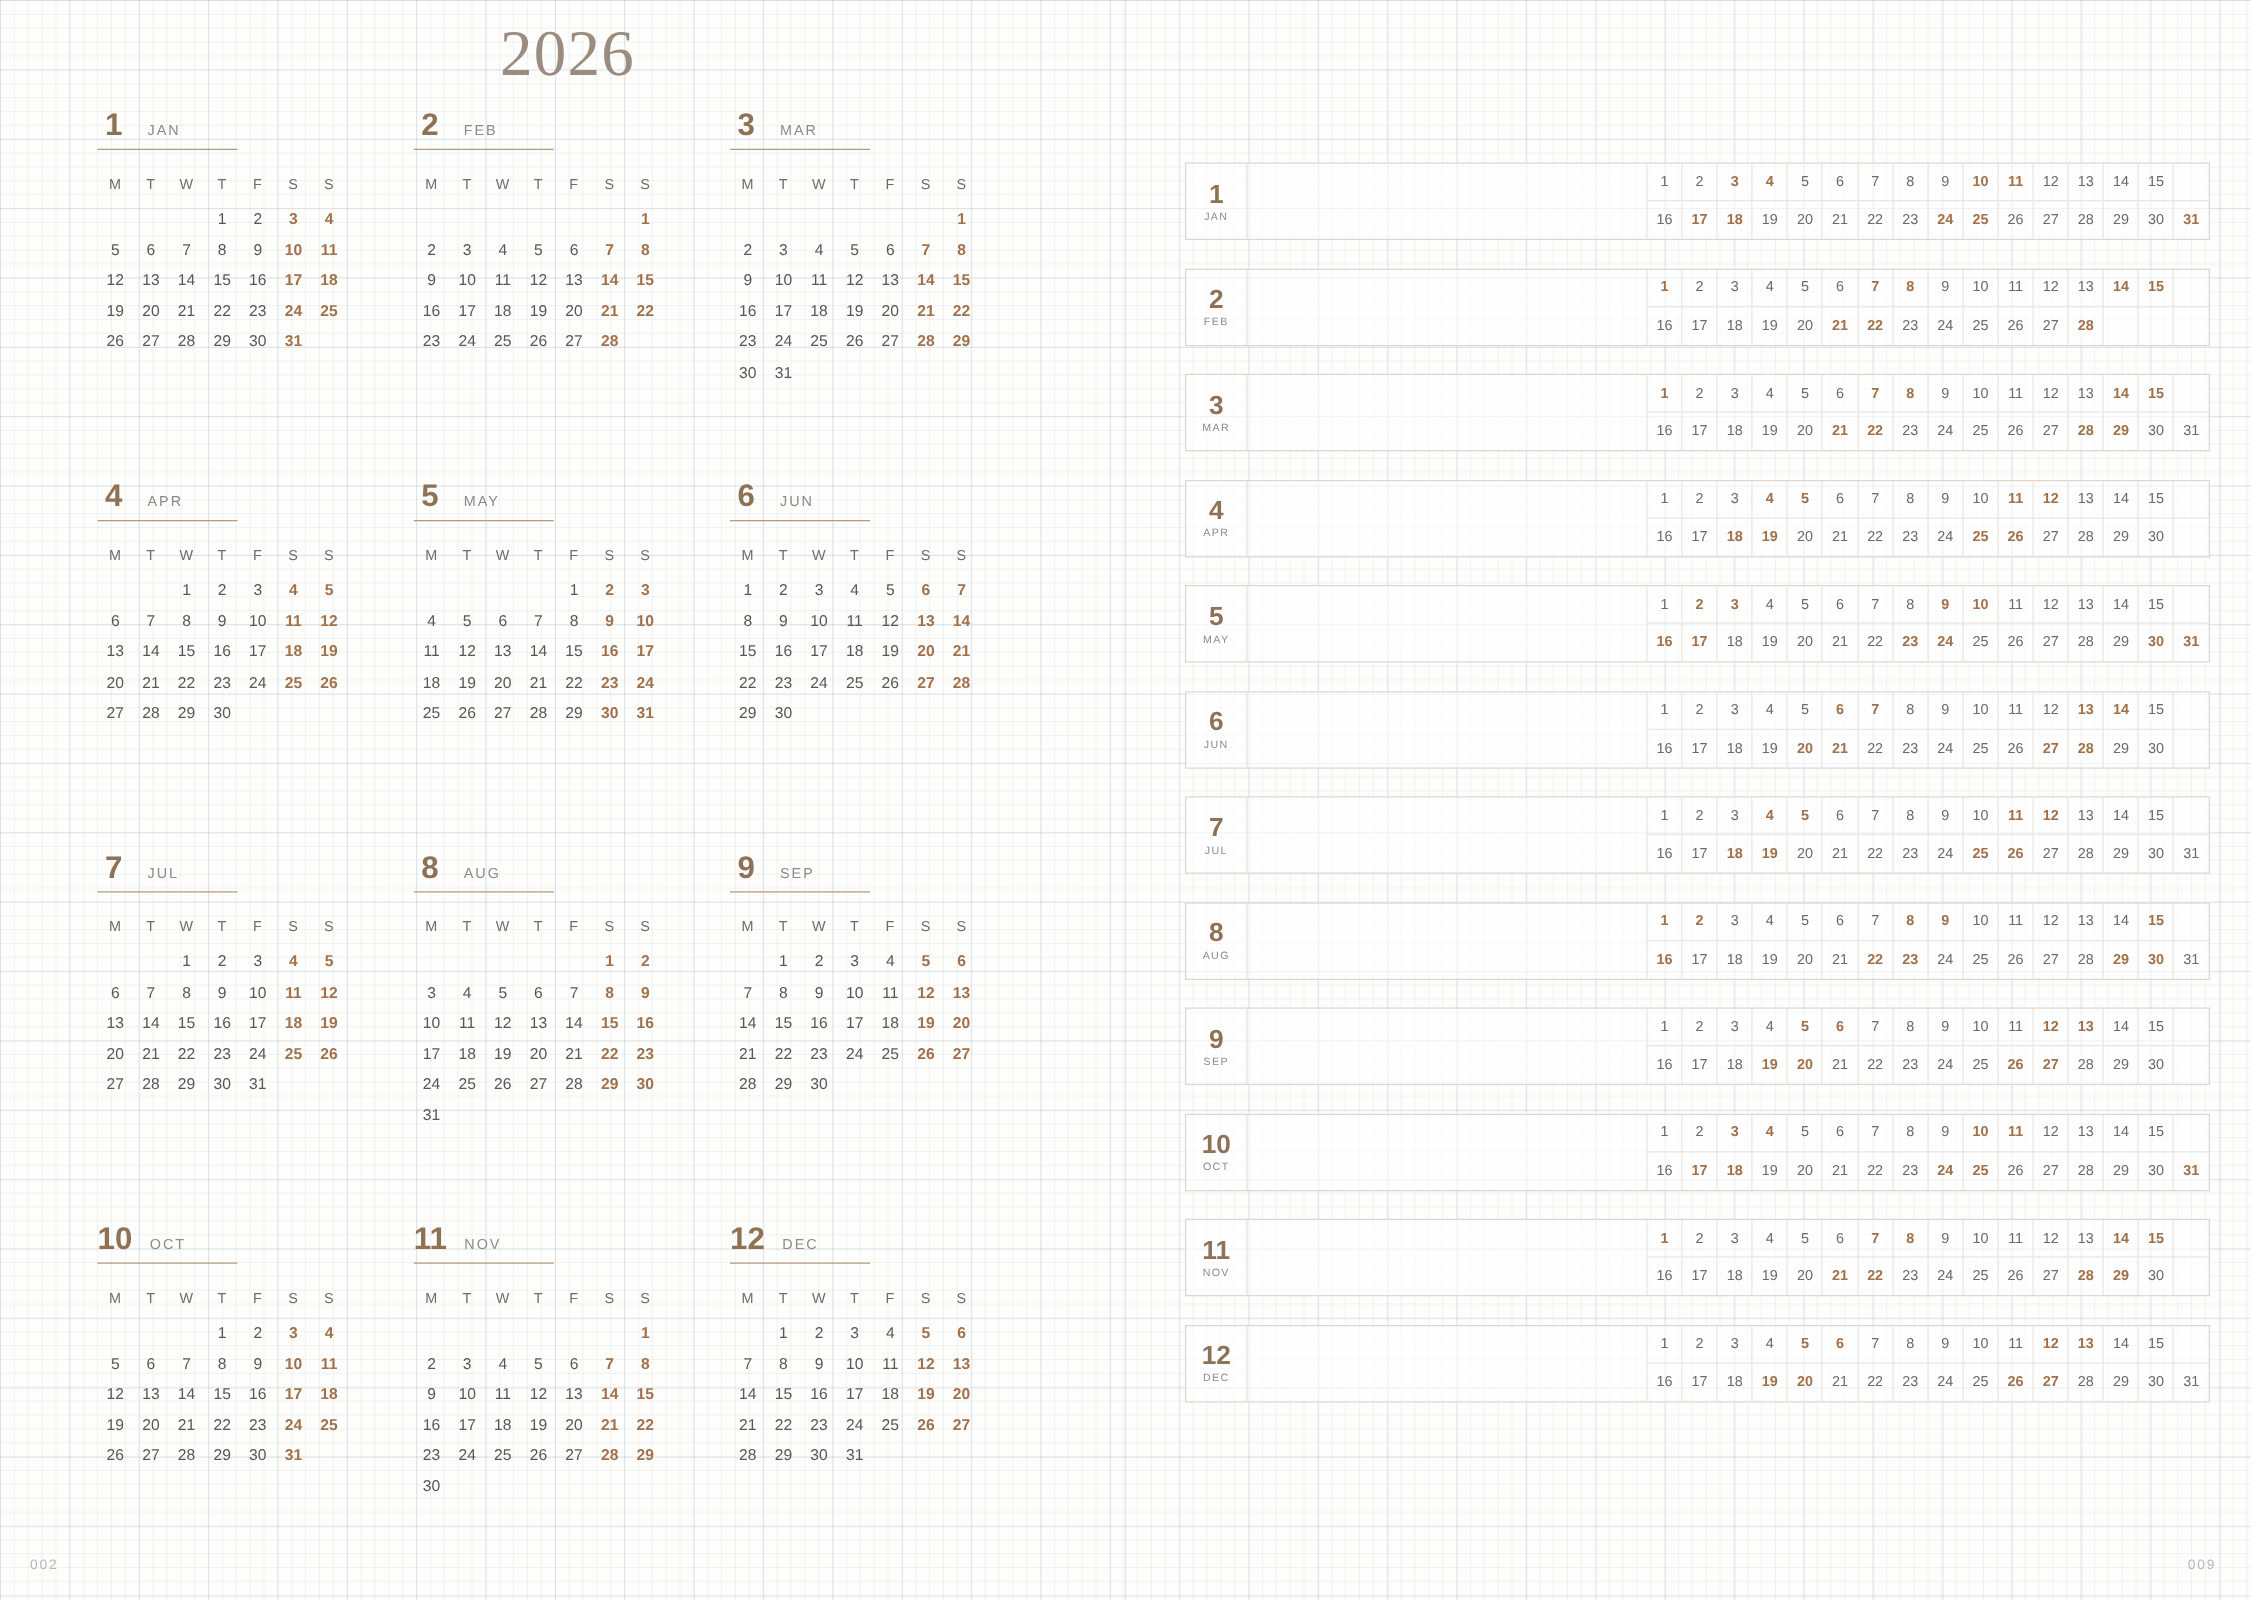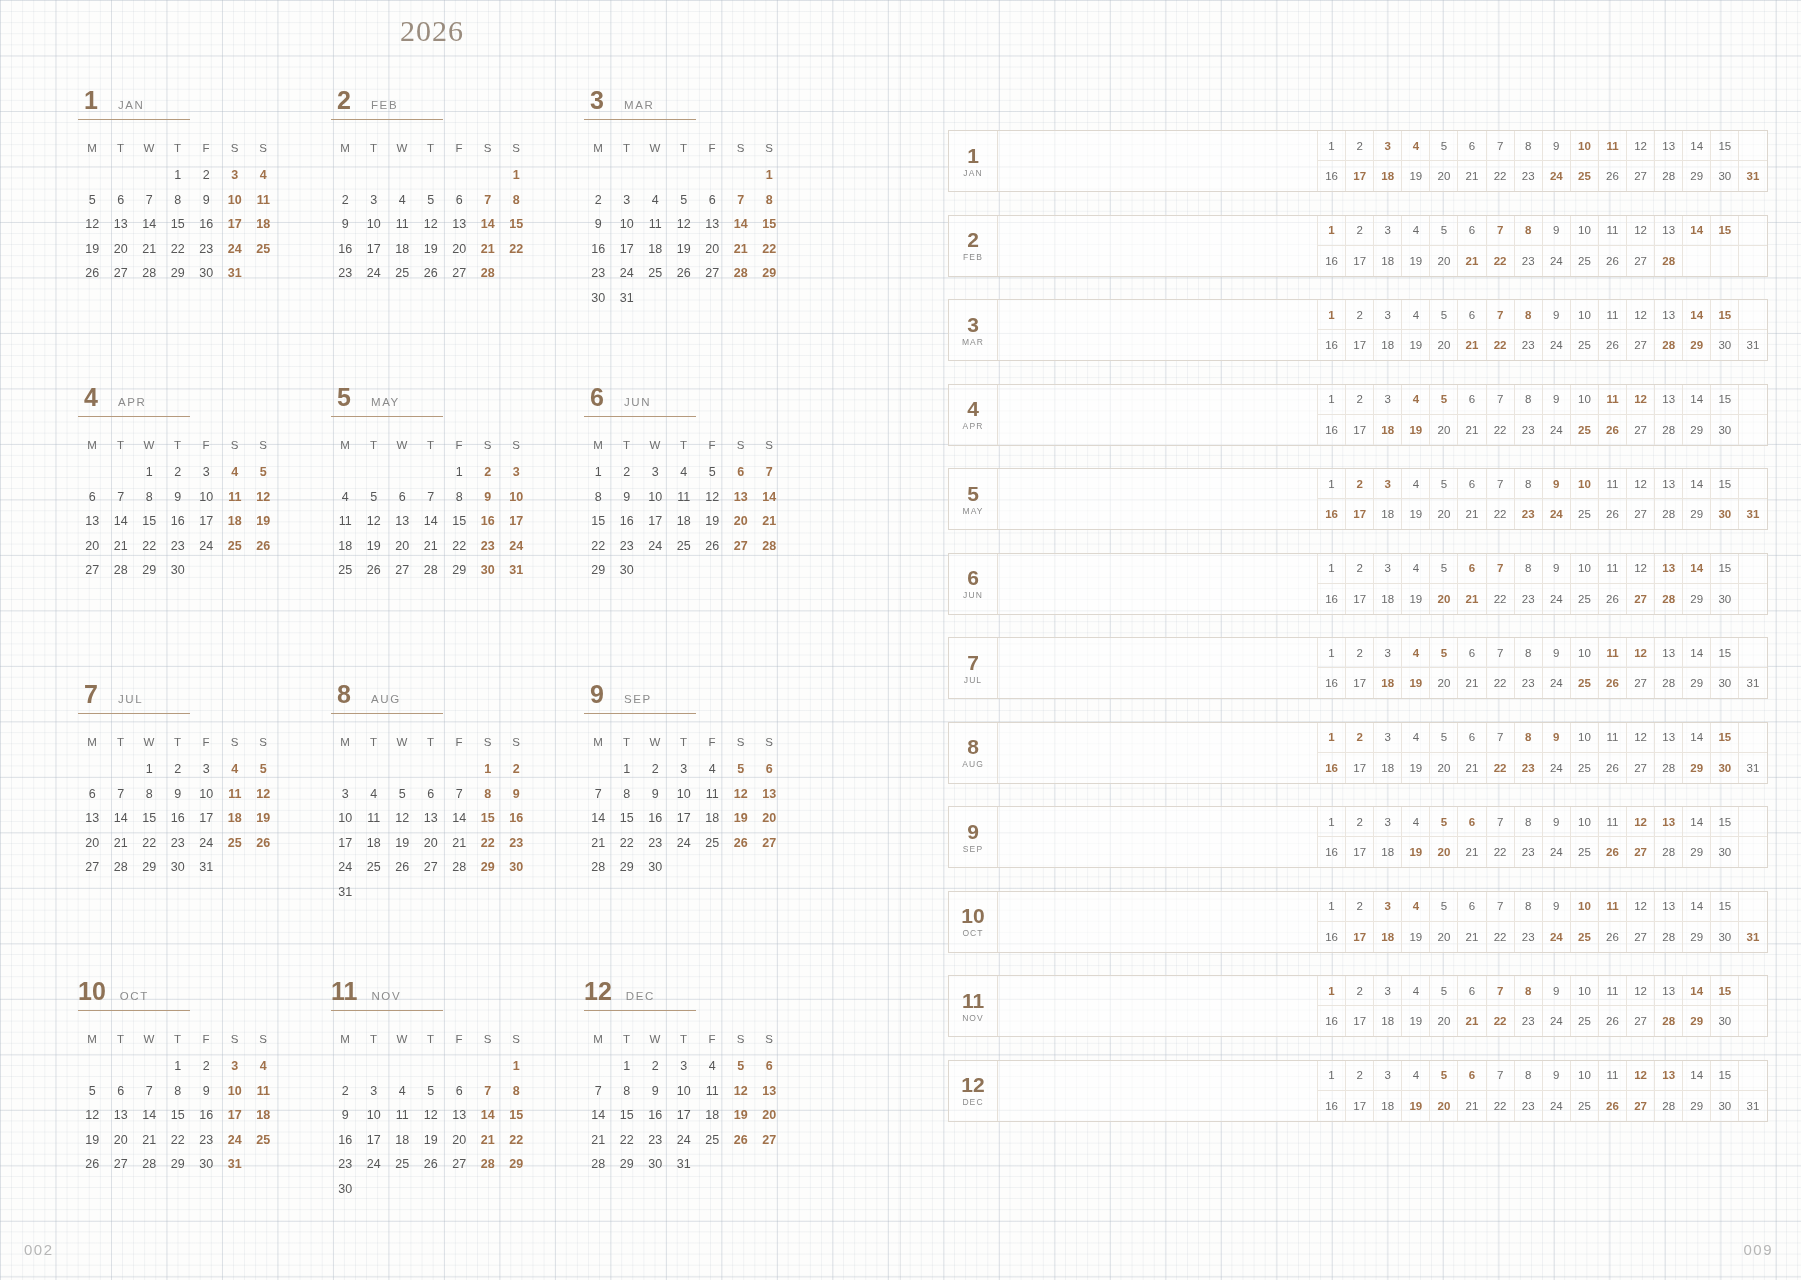--- a/index.html
+++ b/index.html
@@ -39,21 +39,21 @@
   
   .left-page {
     position: absolute;
     left: 0; top: 0;
     width: 900px; height: 1280px;
   }
   .year-title {
     position: absolute;
     left: 400px;
     top: 14px;
-    font-size: 30px;
+    font-size: 52px;
     font-weight: 300;
     letter-spacing: 1px;
     color: #9a8c7e;
     font-family: "Liberation Serif", serif;
   }
 
   .month-grid {
     position: absolute;
     left: 78px;
     top: 88px;
@@ -180,21 +180,21 @@
   .strip-days span.r2 { border-bottom: none; }
   .strip-days span.we {
     color: #a0714a;
     font-weight: 700;
   }
   .strip-days span.empty { color: transparent; }
 
   .folio {
     position: absolute;
     bottom: 22px;
-    font-size: 15px;
+    font-size: 11px;
     color: #b6b6b6;
     letter-spacing: 1.5px;
   }
   .folio-left { left: 24px; }
   .folio-right { right: 28px; }
 </style>
 </head>
 <body>
 
 <div class="page">

